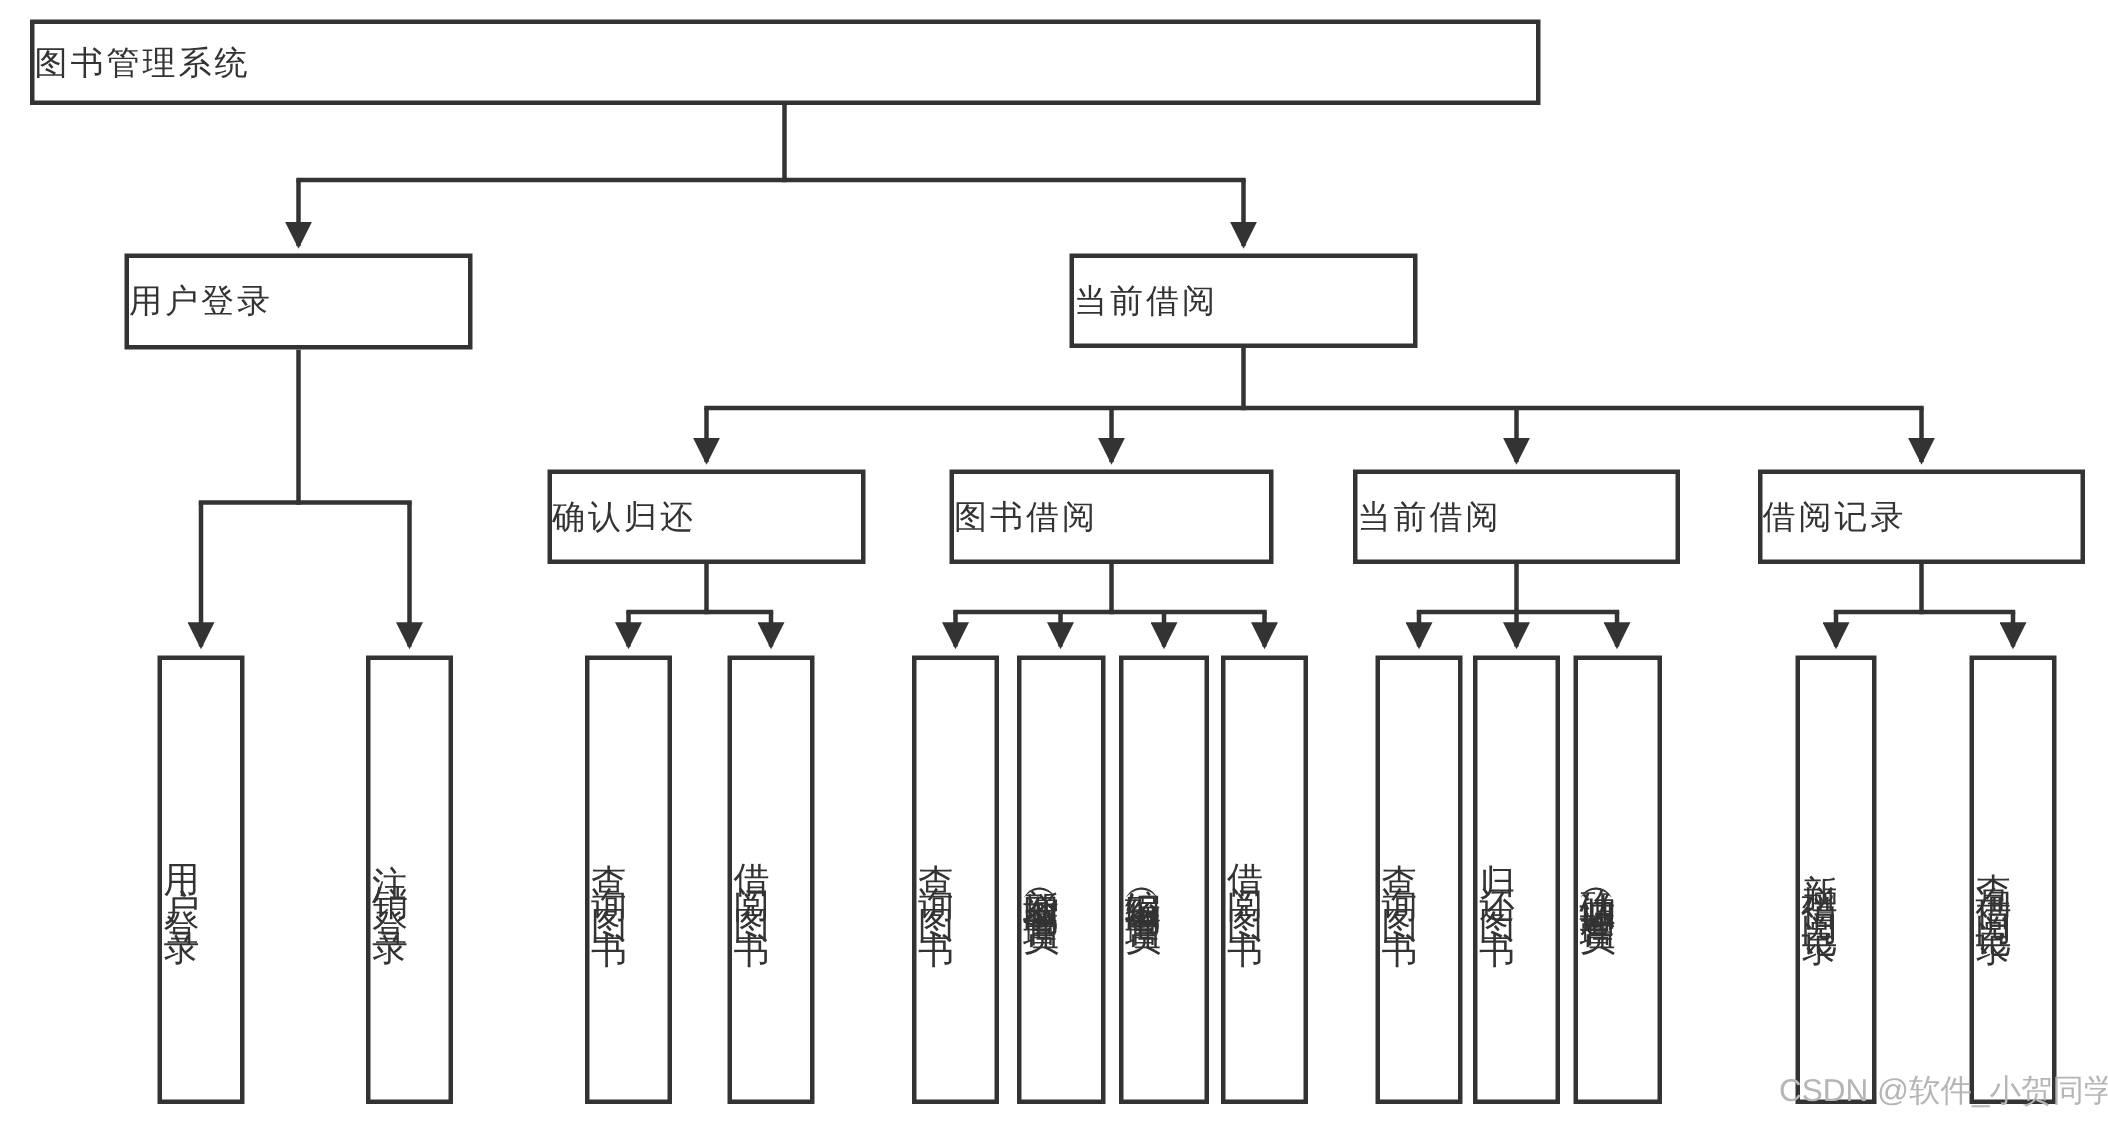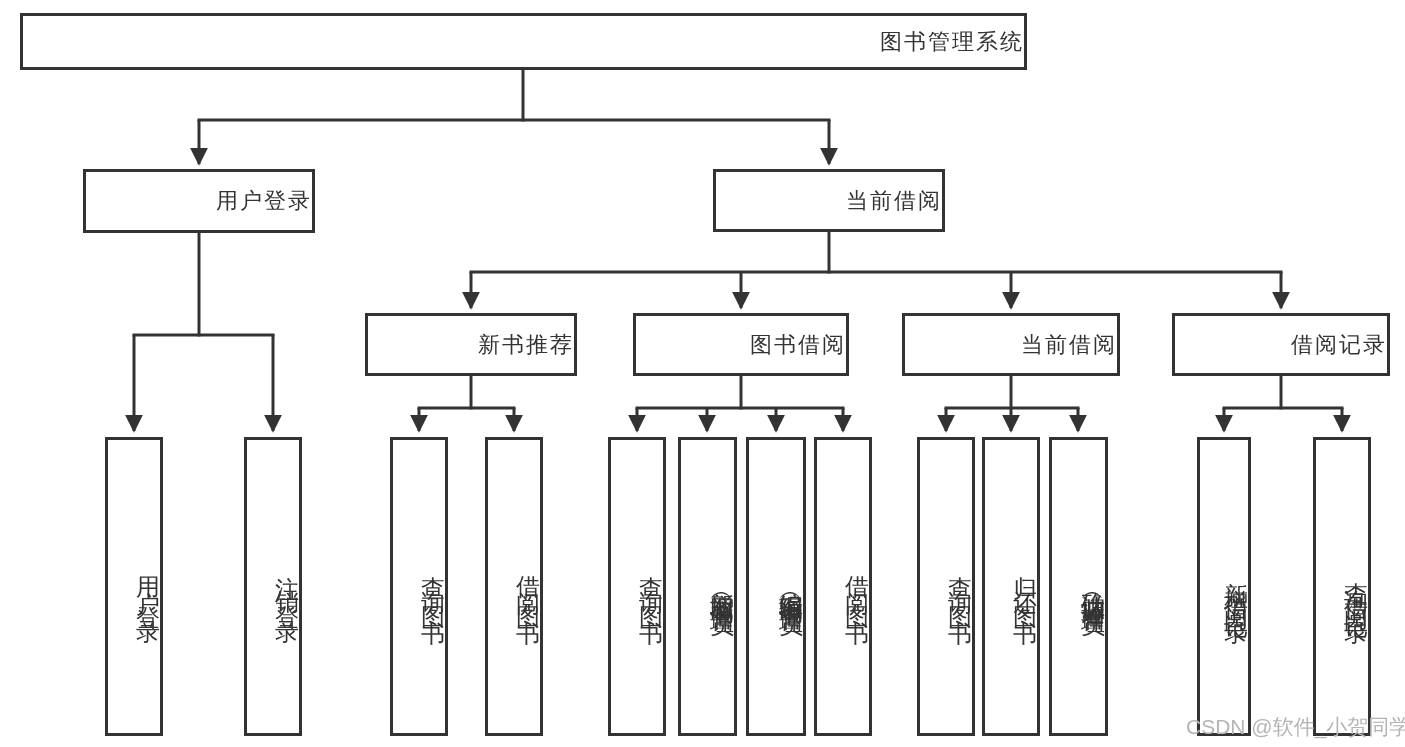--- a/index.html
+++ b/index.html
@@ -32,23 +32,22 @@
     stroke-width: 3;
   }
   #arrowhead path { fill: var(--line); }
 
   .node {
     position: absolute;
     border: 3px solid var(--line);
     background: var(--box_background);
     display: flex;
     align-items: center;
-    justify-content: flex-end;
+    justify-content: flex-start;
     color: var(--text);
-    padding-left: 32px;
   }
   .node.h span {
     font-size: 22px;
     letter-spacing: 2px;
     white-space: nowrap;
   }
   .node.v .vtext {
     writing-mode: vertical-lr;
     text-orientation: mixed;
     font-size: 24px;
@@ -141,21 +140,21 @@
   </div>
 
   <div class="node h" style="left:83px;top:169px;width:232px;height:64px">
     <span>用户登录</span>
   </div>
   <div class="node h" style="left:713px;top:169px;width:232px;height:63px">
     <span>当前借阅</span>
   </div>
 
   <div class="node h" style="left:365px;top:313px;width:212px;height:63px">
-    <span>新书推荐</span>
+    <span>确认归还</span>
   </div>
   <div class="node h" style="left:902px;top:313px;width:218px;height:63px">
     <span>当前借阅</span>
   </div>
   <div class="node h" style="left:633px;top:313px;width:216px;height:63px">
     <span>图书借阅</span>
   </div>
   <div class="node h" style="left:1172px;top:313px;width:218px;height:63px">
     <span>借阅记录</span>
   </div>

